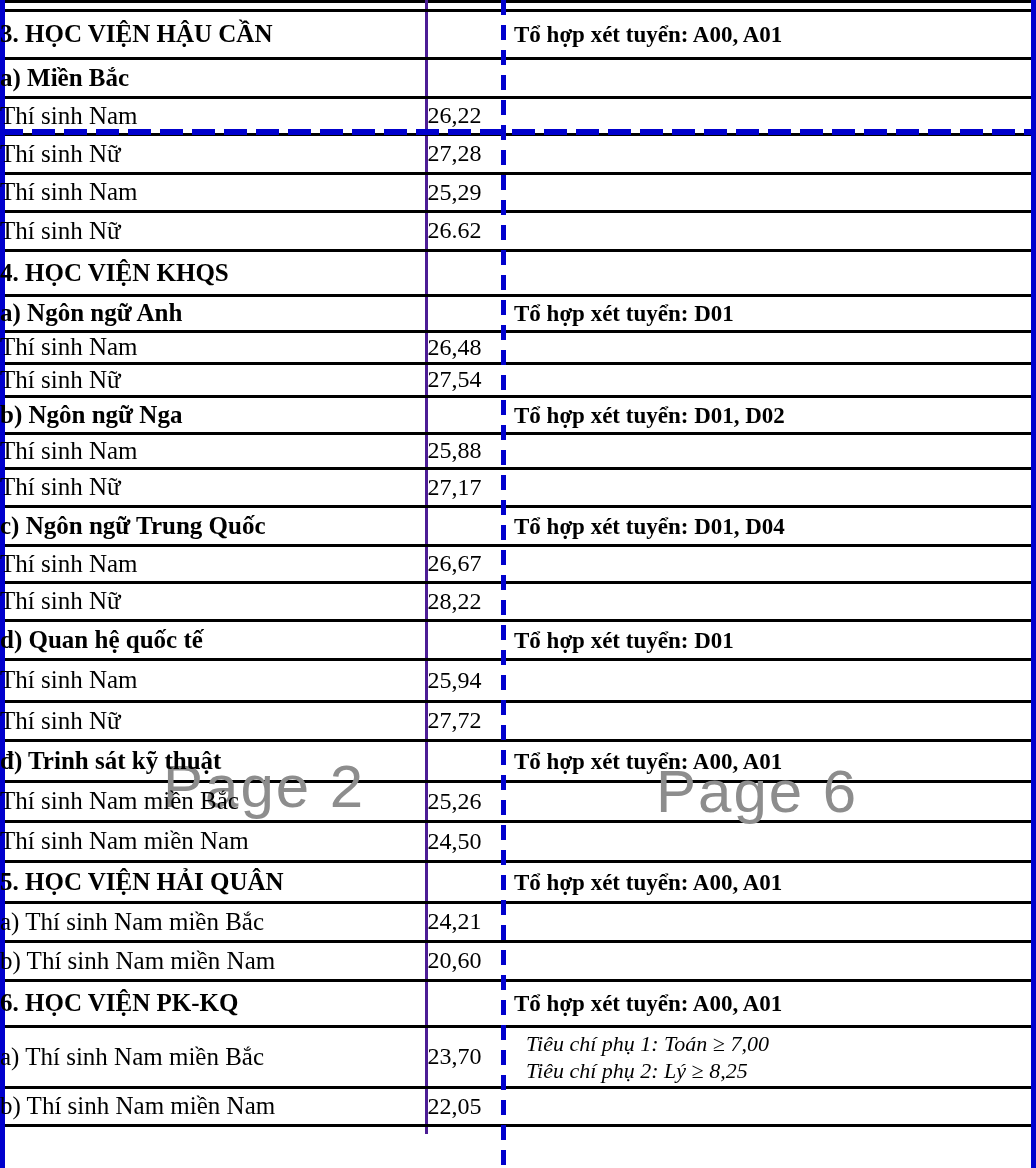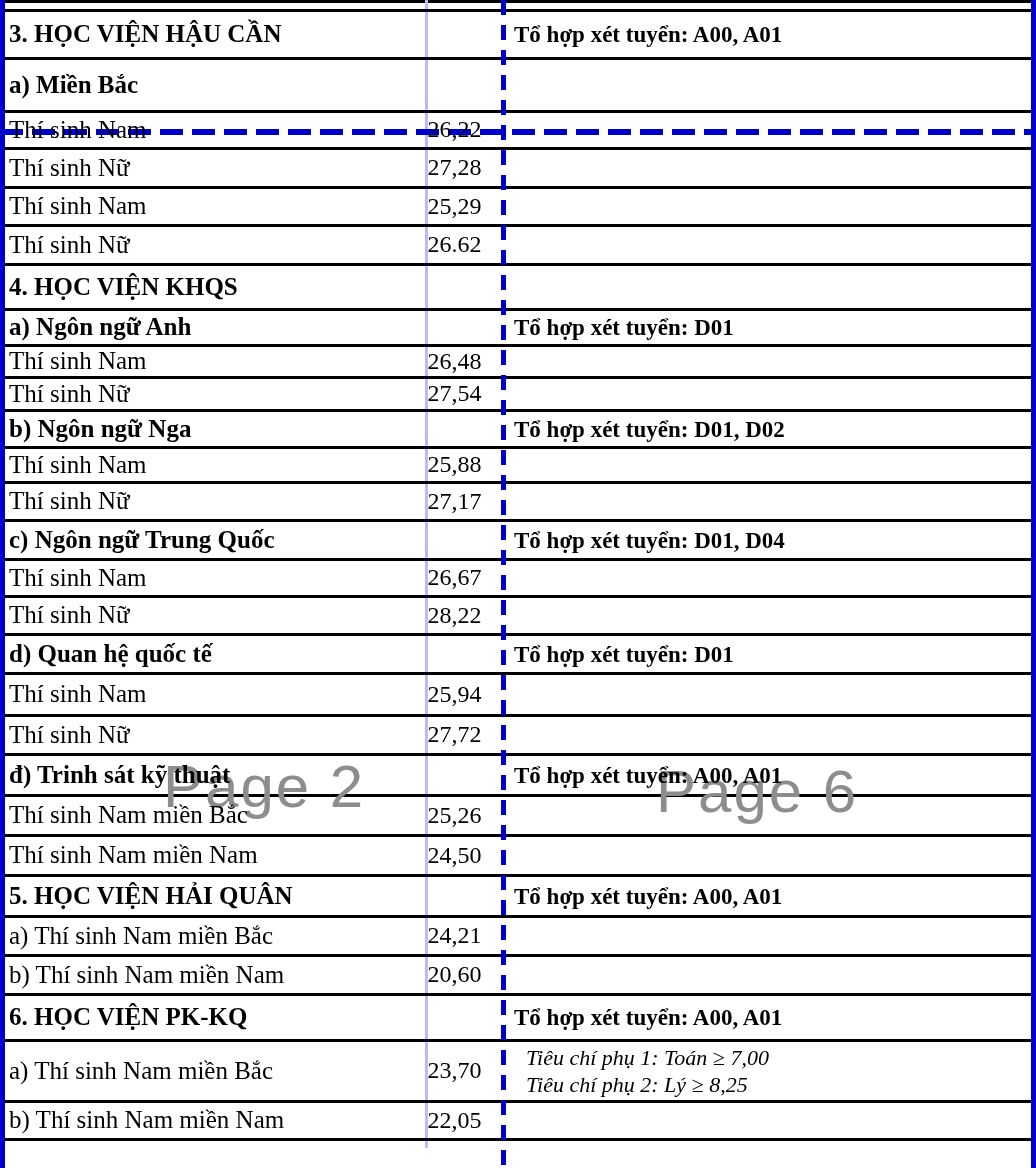--- a/index.html
+++ b/index.html
@@ -25,21 +25,21 @@
     border-bottom: 3px solid #000000;
     vertical-align: middle;
     padding: 0;
     overflow: hidden;
     font-size: 25px;
     color: #000000;
     line-height: 1.05;
   }
   tr:first-child td { border-top: 3px solid #000000; }
   tr:last-child td { border-bottom: none; }
-  td.c1 { border-right: 3px solid #c4b5fd; padding-left: 9px; }
+  td.c1 { border-right: 3px solid #4c1d95; }
   td.c2 { text-align: left; font-size: 24px; }
   td.c3 { padding-left: 10px; }
   td.top { vertical-align: middle; padding-top: 2px; padding-bottom: 2px; }
   .t { position: relative; z-index: 6; }
   .b { font-weight: bold; }
   .nb { font-weight: bold; font-size: 23px; }
   .it { font-style: italic; font-size: 22px; line-height: 27px; display: block; margin-left: 12px; }
   
   .edge-left, .edge-right {
     position: absolute; top: 0; bottom: 0; width: 5px;
@@ -87,21 +87,21 @@
       <td class="c2"></td>
       <td class="c3"></td>
     </tr>
 
     <tr style="height:48px">
       <td class="c1"><span class="t b">3. HỌC VIỆN HẬU CẦN</span></td>
       <td class="c2"><span class="t"></span></td>
       <td class="c3"><span class="t nb">Tổ hợp xét tuyển: A00, A01</span></td>
     </tr>
 
-    <tr style="height:53px">
+    <tr style="height:39px">
       <td class="c1"><span class="t b">a) Miền Bắc</span></td>
       <td class="c2"><span class="t"></span></td>
       <td class="c3"><span class="t nb"></span></td>
     </tr>
 
     <tr style="height:37px">
       <td class="c1"><span class="t">Thí sinh Nam</span></td>
       <td class="c2"><span class="t">26,22</span></td>
       <td class="c3"><span class="t nb"></span></td>
     </tr>

